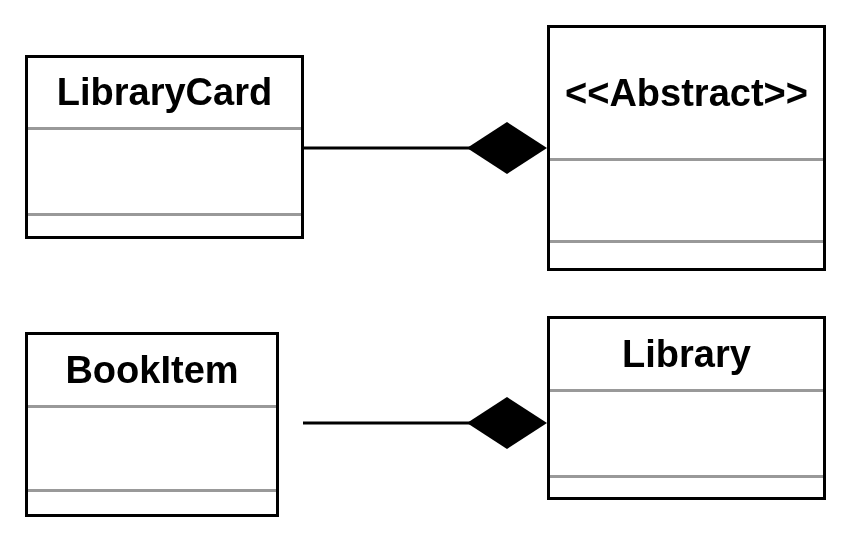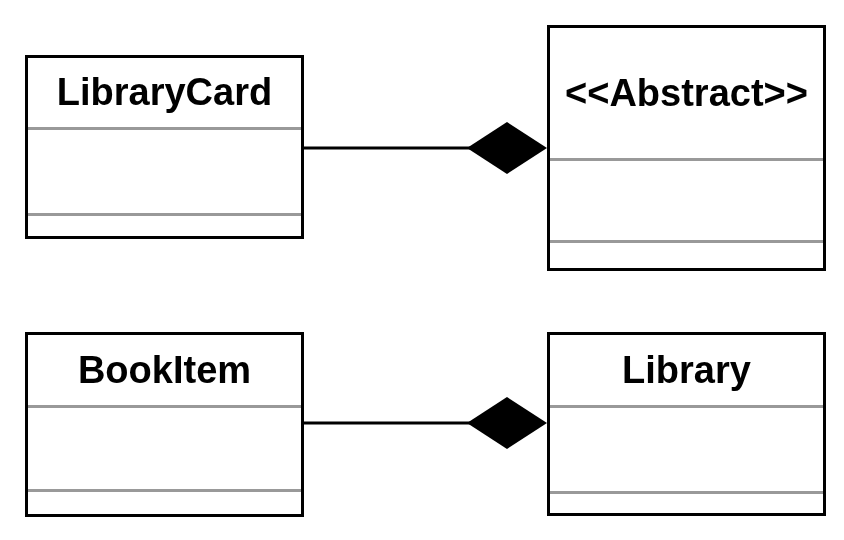--- a/index.html
+++ b/index.html
@@ -74,29 +74,29 @@
   </div>
 
   <div class="uml-class" style="left:547px; top:25px; width:279px; height:246px;">
     <div class="compartment-title" style="flex:0 0 130px;">
       <span class="class-stereotype">&lt;&lt;Abstract&gt;&gt;</span>
     </div>
     <div class="compartment-attrs" style="flex:0 0 82px;"></div>
     <div class="compartment-methods"></div>
   </div>
 
-  <div class="uml-class" style="left:25px; top:332px; width:279px; height:185px;">
+  <div class="uml-class" style="left:25px; top:332px; width:254px; height:185px;">
     <div class="compartment-title" style="flex:0 0 70px;">
       <span class="class-name">BookItem</span>
     </div>
     <div class="compartment-attrs" style="flex:0 0 84px;"></div>
     <div class="compartment-methods"></div>
   </div>
 
-  <div class="uml-class" style="left:547px; top:332px; width:279px; height:184px;">
+  <div class="uml-class" style="left:547px; top:316px; width:279px; height:184px;">
     <div class="compartment-title" style="flex:0 0 70px;">
       <span class="class-name">Library</span>
     </div>
     <div class="compartment-attrs" style="flex:0 0 86px;"></div>
     <div class="compartment-methods"></div>
   </div>
 
   <svg class="connector" style="left:300px; top:120px;" width="250" height="56" viewBox="0 0 250 56">
     <line x1="2" y1="28" x2="175" y2="28" stroke="#000000" stroke-width="3"></line>
     <polygon points="167,28 207,2 247,28 207,54" fill="#000000"></polygon>

